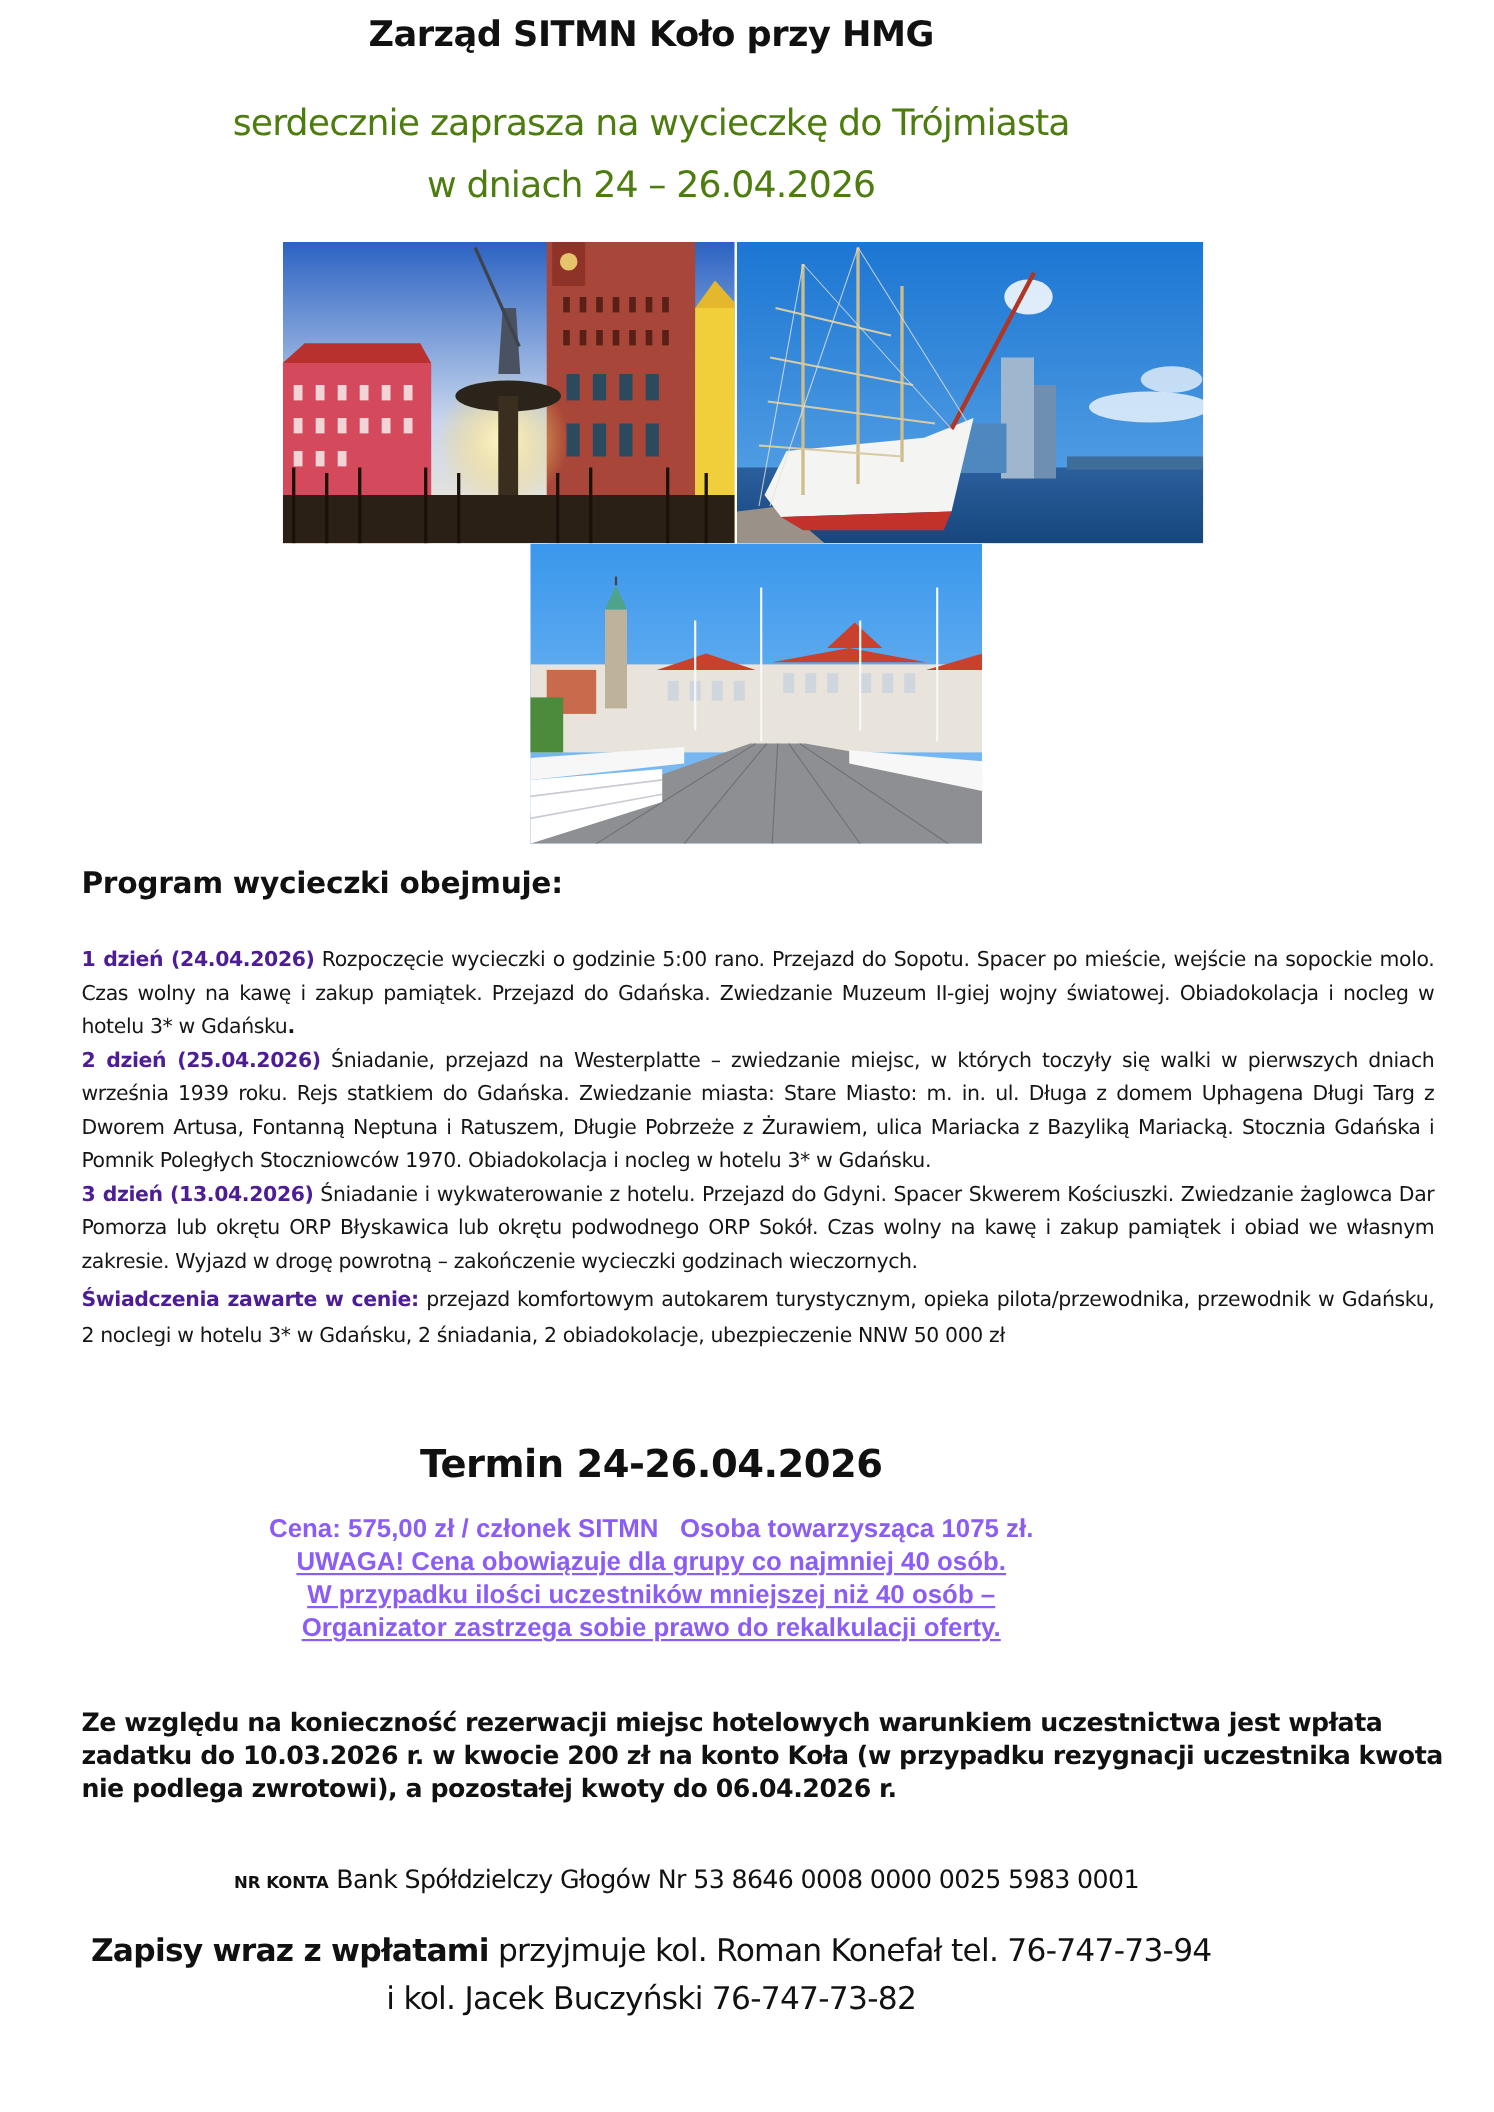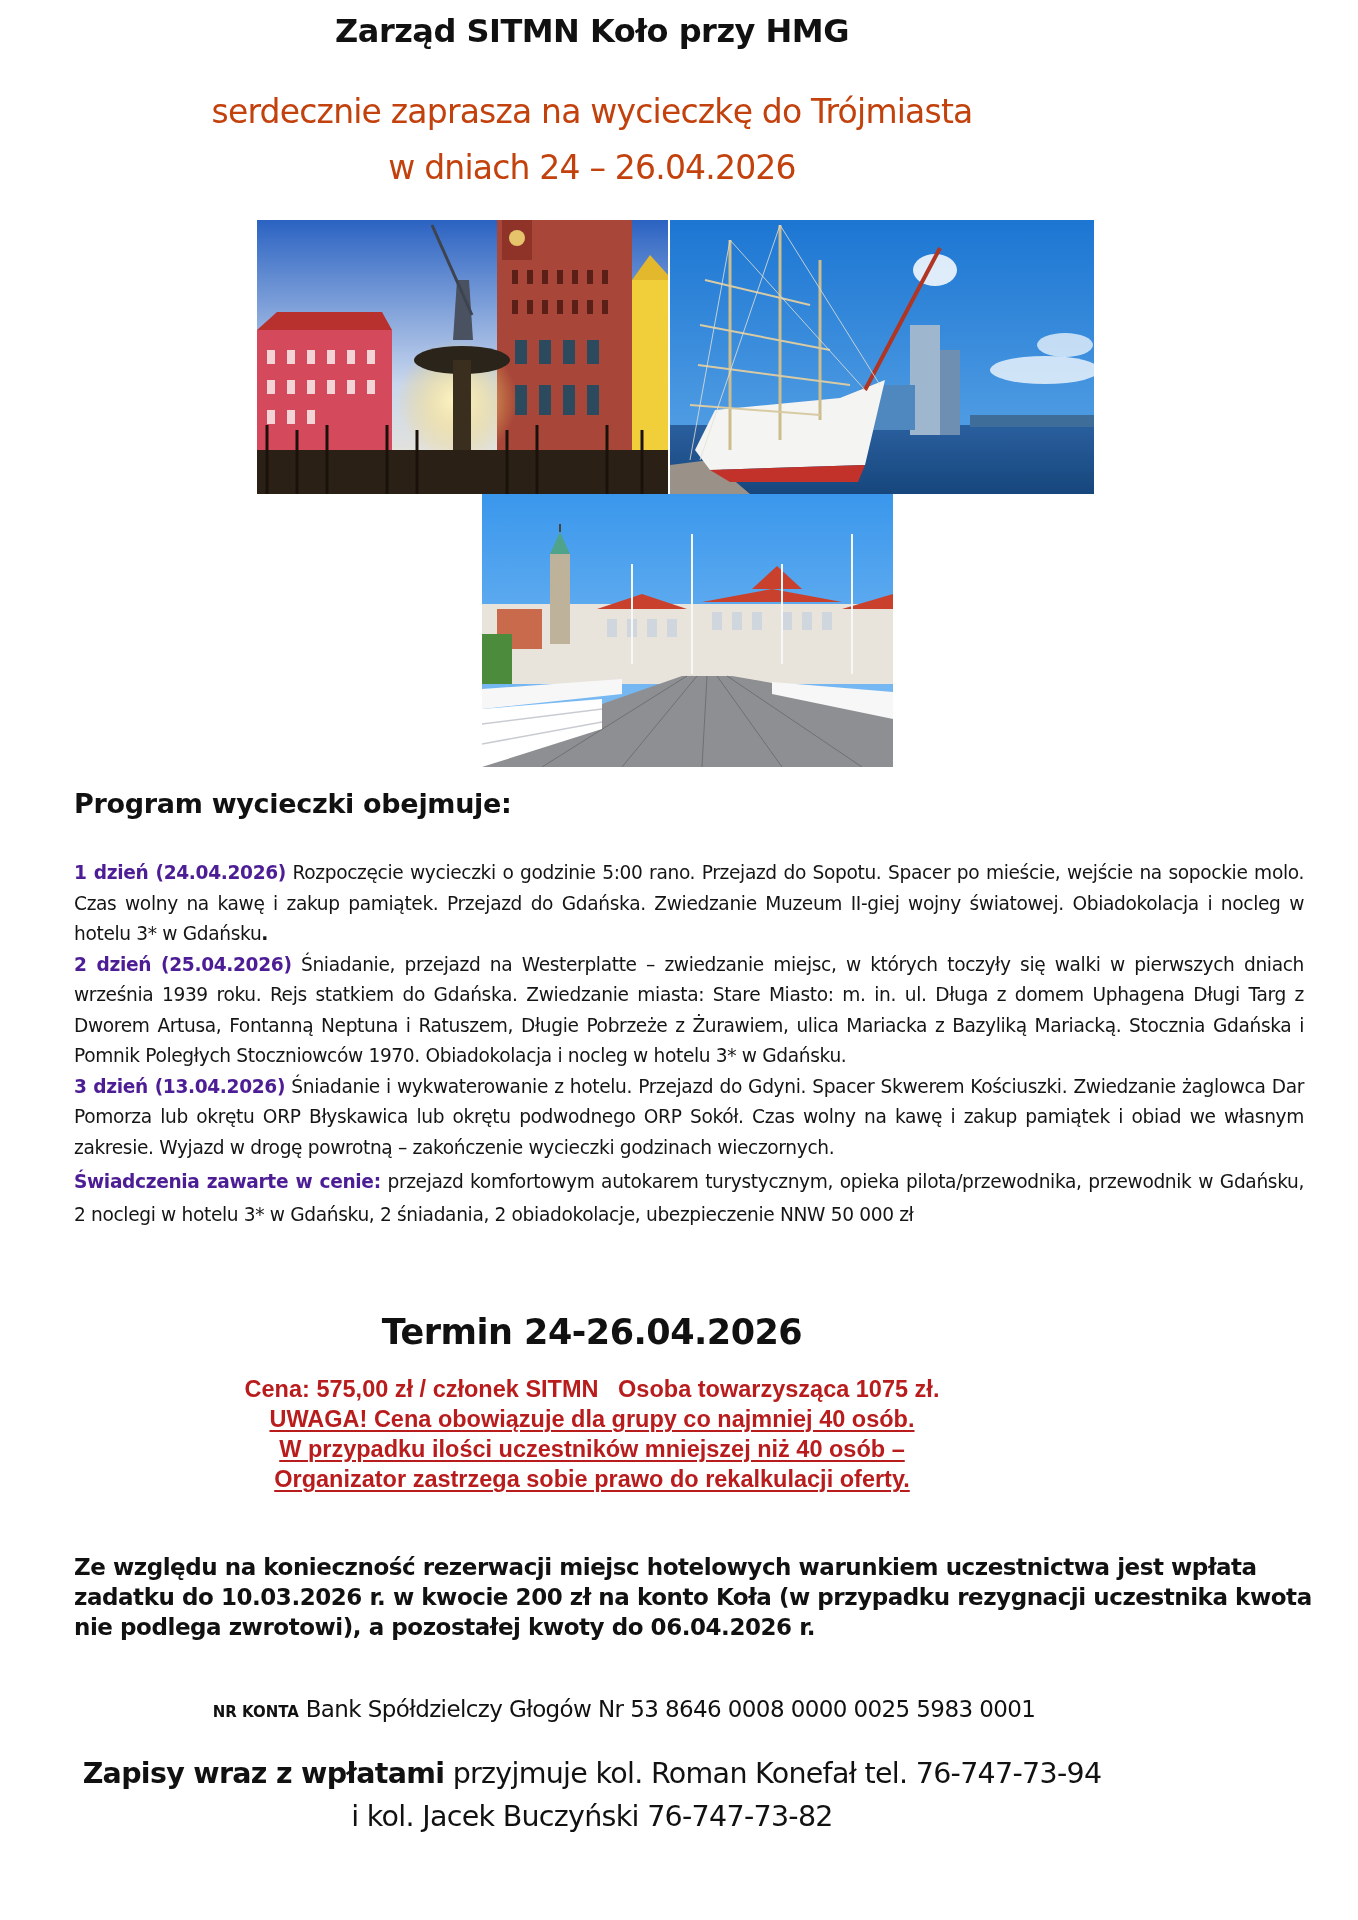--- a/index.html
+++ b/index.html
@@ -18,21 +18,21 @@
       top: 12px;
       font-family: "DejaVu Sans", sans-serif;
       font-weight: bold;
       font-size: 32px;
       letter-spacing: -0.5px;
     }
     .invite-line {
       font-family: "DejaVu Sans", sans-serif;
       font-size: 33px;
       letter-spacing: -0.8px;
-      color: #c2410c;
+      color: #4d7c0f;
     }
     .invite-1 { top: 92px; }
     .invite-2 { top: 148px; }
 
     
     .photo { position: absolute; overflow: hidden; }
     .photo-gdansk { left: 257px; top: 220px; width: 411px; height: 274px; }
     .photo-gdynia { left: 670px; top: 220px; width: 424px; height: 274px; }
     .photo-sopot  { left: 482px; top: 494px; width: 411px; height: 273px; }
     .photo svg { display: block; width: 100%; height: 100%; }
@@ -63,21 +63,21 @@
       top: 1312px;
       font-family: "DejaVu Sans", sans-serif;
       font-weight: bold;
       font-size: 35px;
       letter-spacing: -0.5px;
     }
     .price-block {
       top: 1374px;
       font-family: "Liberation Sans", sans-serif;
       font-weight: bold;
-      color: #b91c1c;
+      color: #8b5cf6;
       font-size: 23.5px;
       line-height: 30px;
     }
     .price-block div { display: block; }
     .price-block .u { text-decoration: underline; text-decoration-thickness: 2px; text-underline-offset: 3px; }
 
     .deposit {
       left: 74px; top: 1552px; width: 1240px;
       font-family: "DejaVu Sans", sans-serif;
       font-weight: bold;

